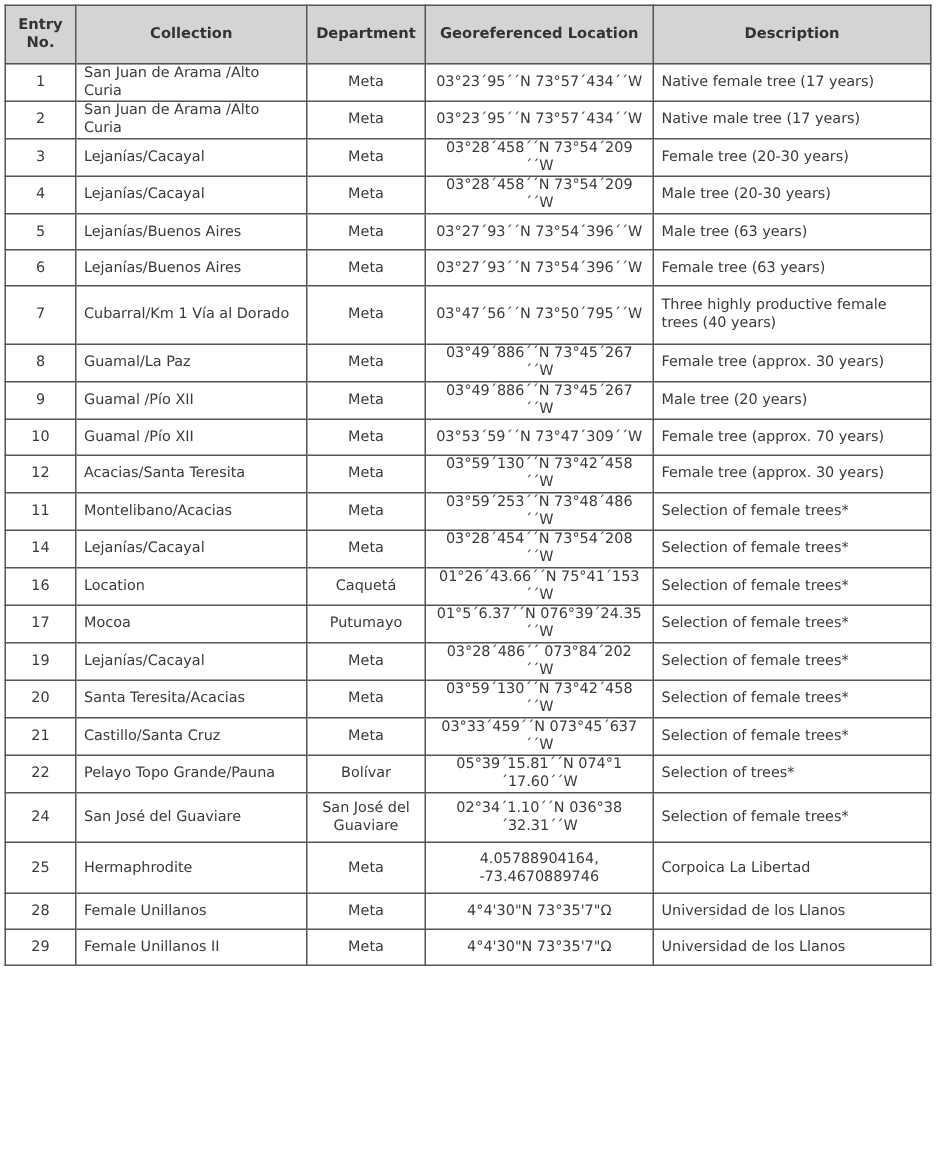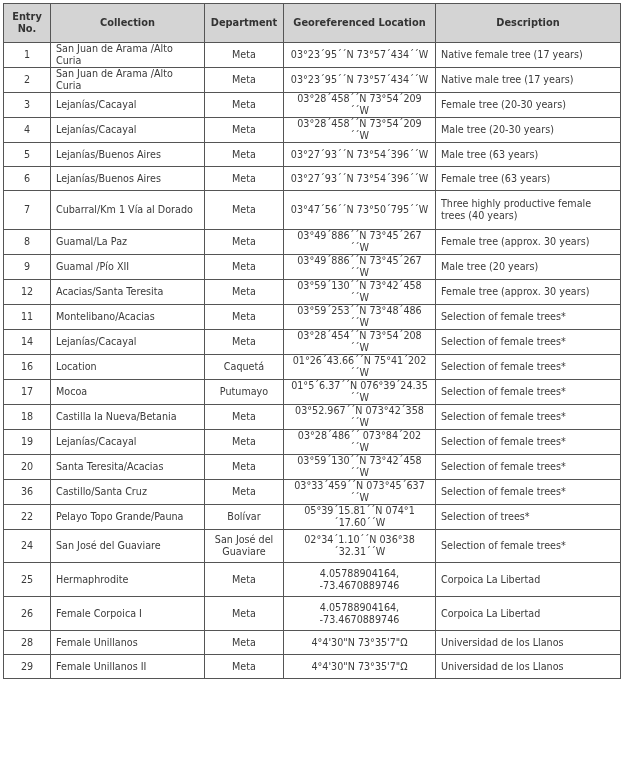--- a/index.html
+++ b/index.html
@@ -99,20 +99,27 @@
           <td class="l">Female tree (approx. 30 years)</td>
         </tr>
       <tr>
           <td class="c">9</td>
           <td class="l">Guamal /Pío XII</td>
           <td class="c">Meta</td>
           <td class="c">03°49´886´´N 73°45´267´´W</td>
           <td class="l">Male tree (20 years)</td>
         </tr>
       <tr>
+          <td class="c">10</td>
+          <td class="l">Guamal /Pío XII</td>
+          <td class="c">Meta</td>
+          <td class="c">03°53´59´´N 73°47´309´´W</td>
+          <td class="l">Female tree (approx. 70 years)</td>
+        </tr>
+      <tr>
           <td class="c">12</td>
           <td class="l">Acacias/Santa Teresita</td>
           <td class="c">Meta</td>
           <td class="c">03°59´130´´N 73°42´458´´W</td>
           <td class="l">Female tree (approx. 30 years)</td>
         </tr>
       <tr>
           <td class="c">11</td>
           <td class="l">Montelibano/Acacias</td>
           <td class="c">Meta</td>
@@ -123,53 +130,46 @@
           <td class="c">14</td>
           <td class="l">Lejanías/Cacayal</td>
           <td class="c">Meta</td>
           <td class="c">03°28´454´´N 73°54´208´´W</td>
           <td class="l">Selection of female trees*</td>
         </tr>
       <tr>
           <td class="c">16</td>
           <td class="l">Location</td>
           <td class="c">Caquetá</td>
-          <td class="c">01°26´43.66´´N 75°41´202´´W</td>
+          <td class="c">01°26´43.66´´N 75°41´153´´W</td>
           <td class="l">Selection of female trees*</td>
         </tr>
       <tr>
           <td class="c">17</td>
           <td class="l">Mocoa</td>
           <td class="c">Putumayo</td>
           <td class="c">01°5´6.37´´N 076°39´24.35´´W</td>
           <td class="l">Selection of female trees*</td>
         </tr>
       <tr>
-          <td class="c">18</td>
-          <td class="l">Castilla la Nueva/Betania</td>
-          <td class="c">Meta</td>
-          <td class="c">03°52.967´´N 073°42´358´´W</td>
-          <td class="l">Selection of female trees*</td>
-        </tr>
-      <tr>
           <td class="c">19</td>
           <td class="l">Lejanías/Cacayal</td>
           <td class="c">Meta</td>
           <td class="c">03°28´486´´ 073°84´202´´W</td>
           <td class="l">Selection of female trees*</td>
         </tr>
       <tr>
           <td class="c">20</td>
           <td class="l">Santa Teresita/Acacias</td>
           <td class="c">Meta</td>
           <td class="c">03°59´130´´N 73°42´458´´W</td>
           <td class="l">Selection of female trees*</td>
         </tr>
       <tr>
-          <td class="c">36</td>
+          <td class="c">21</td>
           <td class="l">Castillo/Santa Cruz</td>
           <td class="c">Meta</td>
           <td class="c">03°33´459´´N 073°45´637´´W</td>
           <td class="l">Selection of female trees*</td>
         </tr>
       <tr>
           <td class="c">22</td>
           <td class="l">Pelayo Topo Grande/Pauna</td>
           <td class="c">Bolívar</td>
           <td class="c">05°39´15.81´´N 074°1´17.60´´W</td>
@@ -182,27 +182,20 @@
           <td class="c">02°34´1.10´´N 036°38´32.31´´W</td>
           <td class="l">Selection of female trees*</td>
         </tr>
       <tr class="coord">
           <td class="c">25</td>
           <td class="l">Hermaphrodite</td>
           <td class="c">Meta</td>
           <td class="c">4.05788904164, -73.4670889746</td>
           <td class="l">Corpoica La Libertad</td>
         </tr>
-      <tr class="coord">
-          <td class="c">26</td>
-          <td class="l">Female Corpoica I</td>
-          <td class="c">Meta</td>
-          <td class="c">4.05788904164, -73.4670889746</td>
-          <td class="l">Corpoica La Libertad</td>
-        </tr>
       <tr>
           <td class="c">28</td>
           <td class="l">Female Unillanos</td>
           <td class="c">Meta</td>
           <td class="c">4°4'30"N 73°35'7"Ω</td>
           <td class="l">Universidad de los Llanos</td>
         </tr>
       <tr>
           <td class="c">29</td>
           <td class="l">Female Unillanos II</td>

